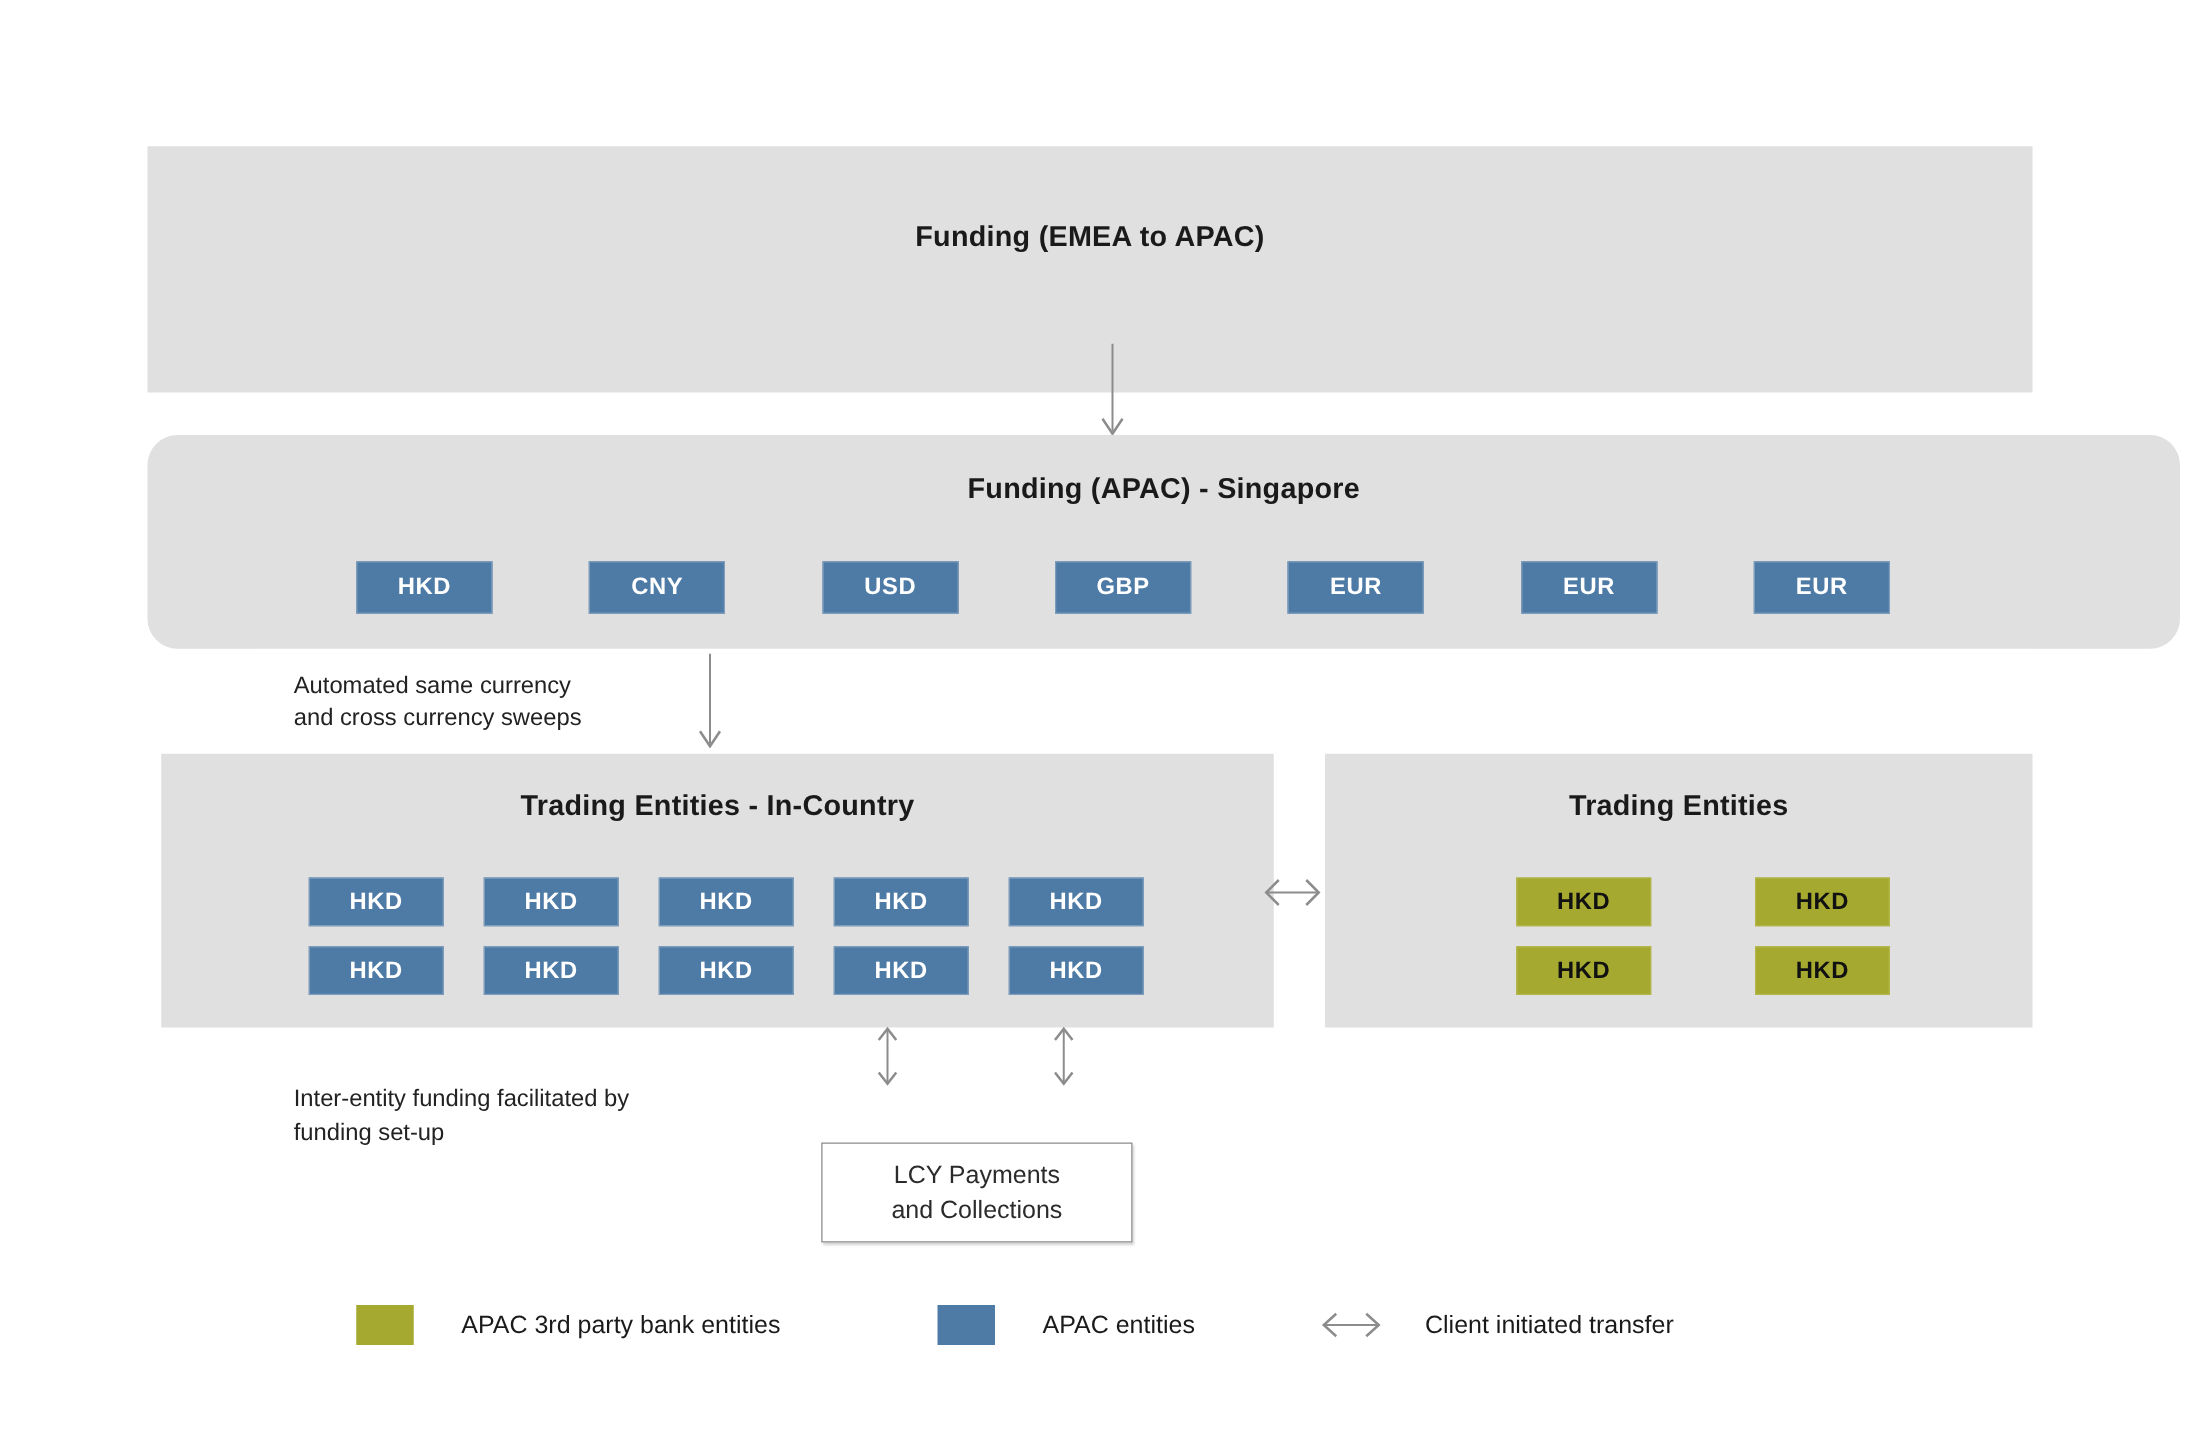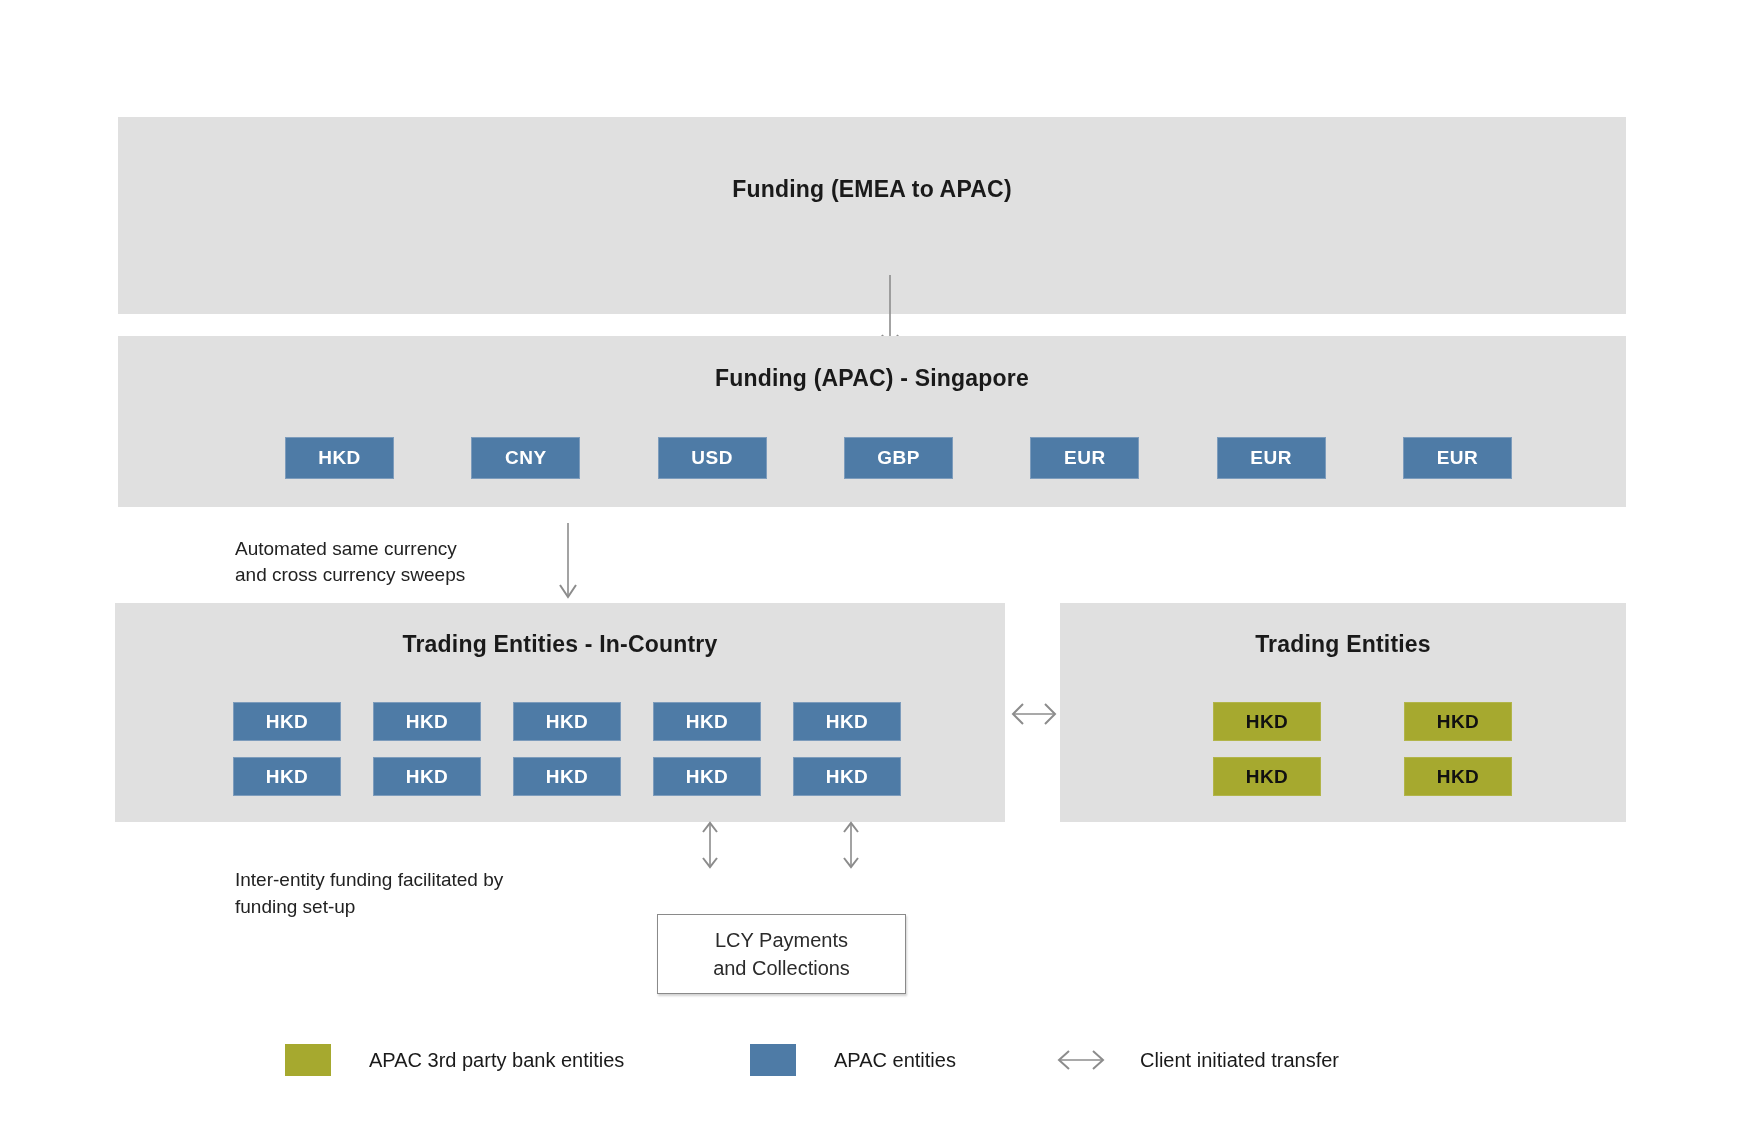--- a/index.html
+++ b/index.html
@@ -97,21 +97,21 @@
 
   <div class="panel" style="left:118px;top:117px;width:1508px;height:197px;">
     <div class="panel-title" style="top:31px;margin-top:28px;">Funding (EMEA to APAC)</div>
   </div>
 
   <svg class="arrow" style="left:878px;top:275px;" width="24" height="76">
     <line x1="12" y1="0" x2="12" y2="70"></line>
     <path d="M4,60 L12,72 L20,60"></path>
   </svg>
 
-  <div class="panel" style="left:118px;top:336px;width:1508px;height:171px;">
+  <div class="panel" style="left:118px;top:348px;width:1626px;height:171px;border-radius:24px;">
     <div class="panel-title" style="top:29px;">Funding (APAC) - Singapore</div>
     <div class="row" style="left:167px;top:101px;width:1227px;">
       <div class="cbox blue w107">HKD</div>
       <div class="cbox blue w107">CNY</div>
       <div class="cbox blue w107">USD</div>
       <div class="cbox blue w107">GBP</div>
       <div class="cbox blue w107">EUR</div>
       <div class="cbox blue w107">EUR</div>
       <div class="cbox blue w107">EUR</div>
     </div>
@@ -120,21 +120,21 @@
   <div class="note" style="left:235px;top:536px;">
     <div>Automated same currency</div>
     <div>and cross currency sweeps</div>
   </div>
 
   <svg class="arrow" style="left:556px;top:523px;" width="24" height="78">
     <line x1="12" y1="0" x2="12" y2="72"></line>
     <path d="M4,62 L12,74 L20,62"></path>
   </svg>
 
-  <div class="panel" style="left:115px;top:603px;width:890px;height:219px;">
+  <div class="panel" style="left:129px;top:603px;width:890px;height:219px;">
     <div class="panel-title" style="top:28px;">Trading Entities - In-Country</div>
     <div class="row" style="left:118px;top:99px;width:668px;">
       <div class="cbox blue w106">HKD</div>
       <div class="cbox blue w106">HKD</div>
       <div class="cbox blue w106">HKD</div>
       <div class="cbox blue w106">HKD</div>
       <div class="cbox blue w106">HKD</div>
     </div>
     <div class="row" style="left:118px;top:154px;width:668px;">
       <div class="cbox blue w106">HKD</div>

